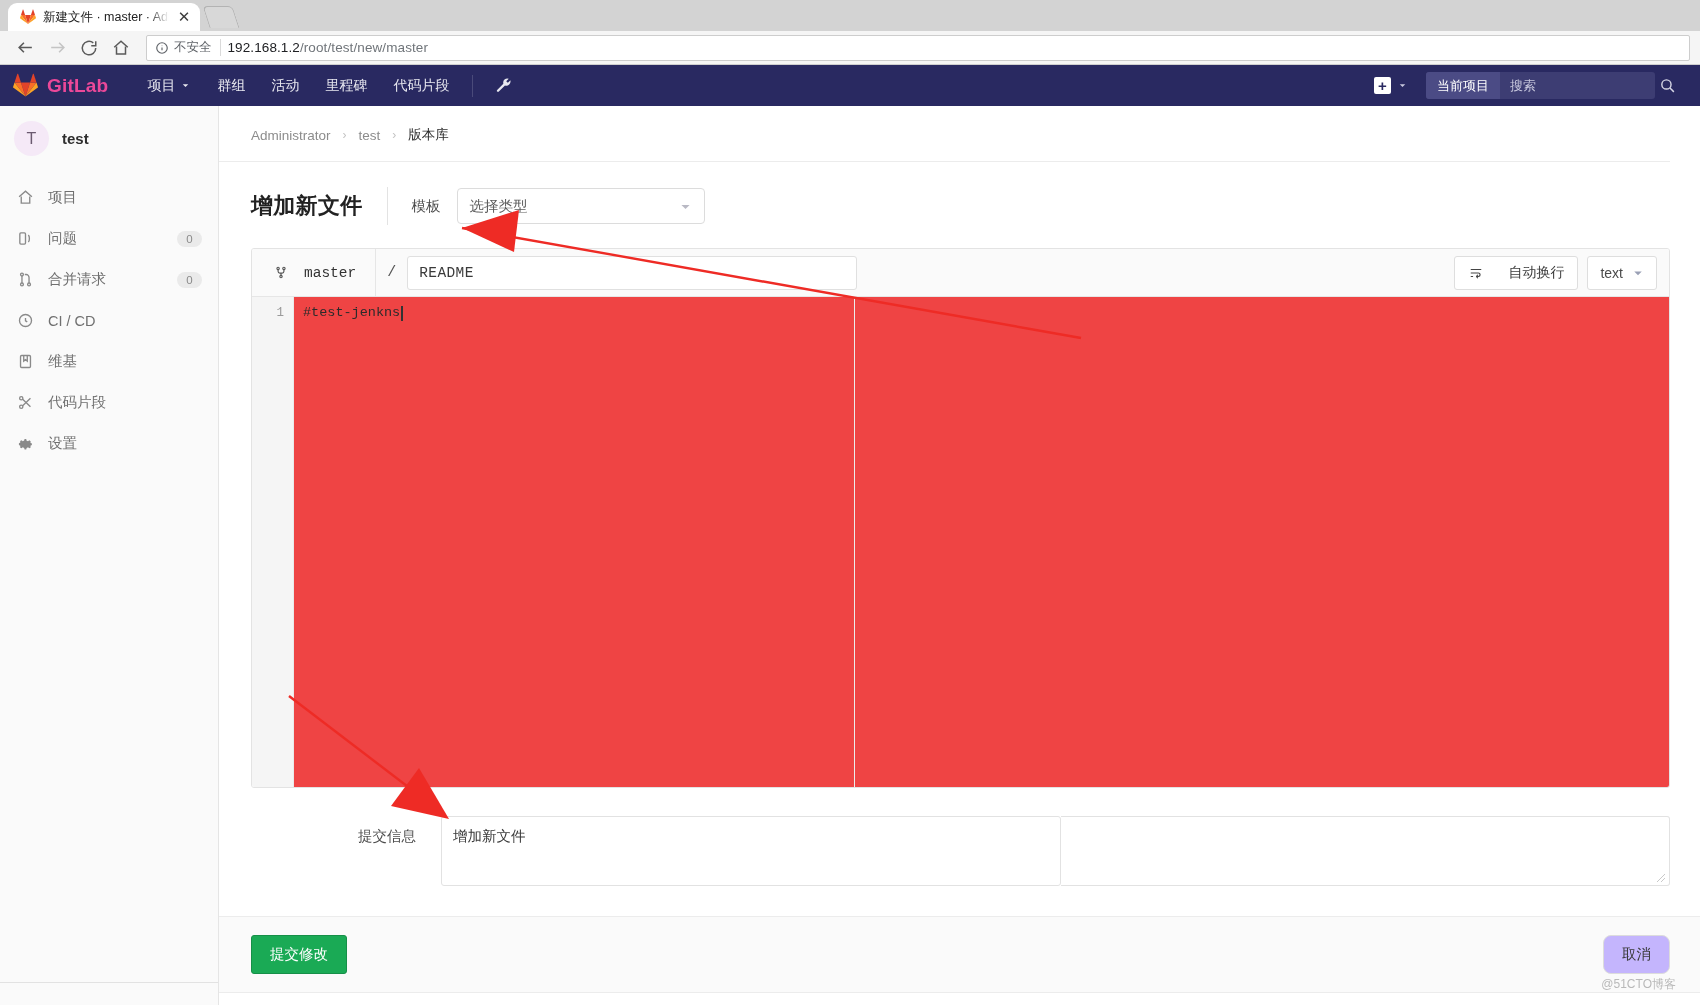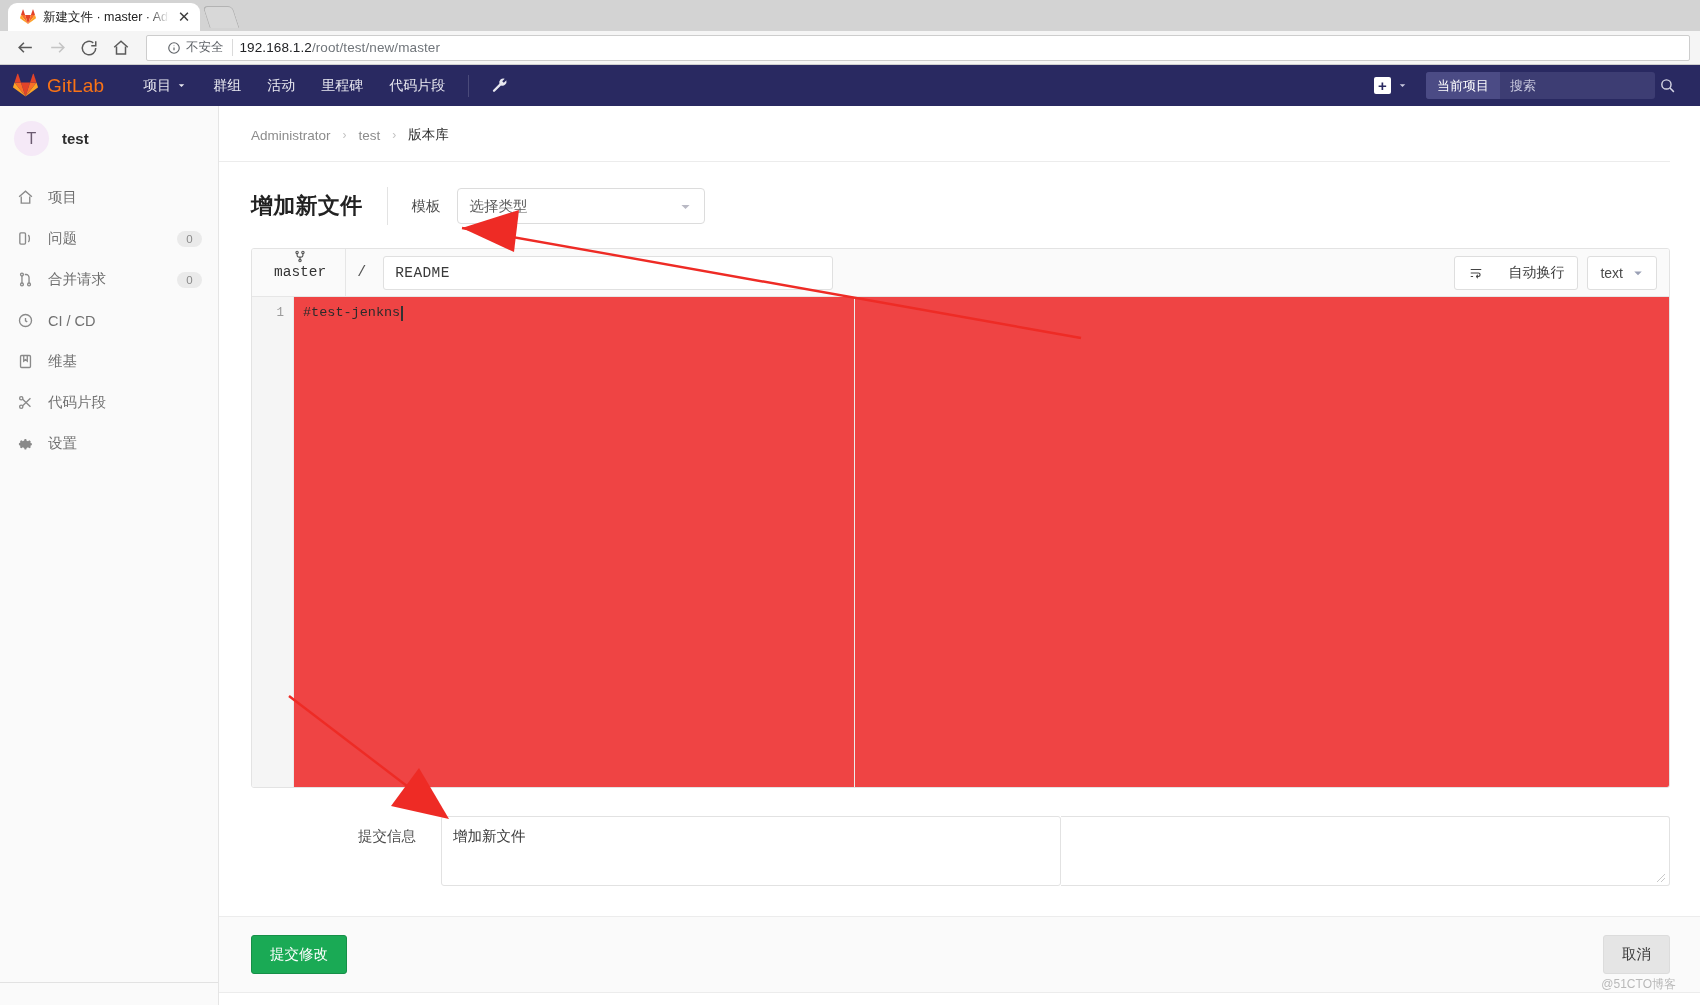--- a/index.html
+++ b/index.html
@@ -77,21 +77,21 @@
   .nav-btn.disabled { color: #c4c4c4; }
   .omnibox {
     flex: 1;
     height: 26px;
     margin-left: 8px;
     background: #ffffff;
     border: 1px solid #cdcdcd;
     border-radius: 2px;
     display: flex;
     align-items: center;
-    padding: 0 20px;
+    padding: 0 8px;
     gap: 7px;
     font-size: 13.5px;
   }
   .omni-insecure {
     display: flex; align-items: center; gap: 5px;
     color: #5f6368;
     font-size: 12.5px;
     padding-right: 8px;
     border-right: 1px solid #dadada;
     height: 17px;
@@ -102,21 +102,21 @@
   
   .gl-navbar {
     height: 41px;
     background: #292961;
     display: flex;
     align-items: center;
     padding: 0 12px 0 13px;
     color: #fff;
   }
   .gl-logo-wrap { display: flex; align-items: center; gap: 9px; margin-right: 26px; }
-  .gl-logo-text { font-size: 19px; font-weight: 400; letter-spacing: .2px; color:#f97316; }
+  .gl-logo-text { font-size: 19px; font-weight: 700; letter-spacing: .2px; color:#ec4899; }
   .gl-nav-links { display: flex; align-items: center; gap: 0px; }
   .gl-nav-link {
     font-size: 14px;
     color: #e8e8f0;
     padding: 11px 13px;
     display: flex; align-items: center; gap: 5px;
     cursor: pointer;
     white-space: nowrap;
   }
   .gl-nav-sep { width: 1px; height: 22px; background: #4a4a7a; margin: 0 10px; }
@@ -253,40 +253,38 @@
     overflow: hidden;
   }
   .editor-topbar {
     height: 48px;
     background: #fafafa;
     border-bottom: 1px solid #e6e6e6;
     display: flex; align-items: center;
     padding: 0 12px 0 0;
   }
   .branch-chip {
-    display: flex; align-items: center; gap: 0;
+    display: flex; align-items: center; gap: 16px;
     padding: 0 19px 0 22px;
     font-family: "Liberation Mono", monospace;
     font-size: 14.5px;
     color: #333;
     height: 100%;
-    flex-direction: column;
   }
   .slash-box {
     width: 32px;
     display:flex; align-items:center; justify-content:center;
     font-family: "Liberation Mono", monospace;
     font-size: 15px; color: #555;
     border-left: 1px solid #e6e6e6;
     height: 100%;
   }
   .filename-input {
     flex: 0 0 450px;
     height: 34px;
-    margin-left: 6px;
     background: #fff;
     border: 1px solid #e0e0e0;
     border-radius: 3px;
     display: flex; align-items: center;
     padding: 0 11px;
     font-family: "Liberation Mono", monospace;
     font-size: 14.5px;
     color: #3a3a3a;
     letter-spacing: .4px;
     cursor: text;
@@ -417,24 +415,24 @@
     background: #1aaa55;
     color: #fff;
     border: 1px solid #168f48;
     border-radius: 3px;
     font-size: 14.5px;
     padding: 9px 18px;
     cursor: pointer;
   }
   .btn-cancel {
     margin-left: auto;
-    background: #e5e5e5;
+    background: #c4b5fd;
     color: #3a3a3a;
     border: 1px solid #dcdcdc;
-    border-radius: 3px;
+    border-radius: 8px;
     font-size: 14.5px;
     padding: 9px 18px;
     cursor: pointer;
   }
 
   .watermark {
     position: absolute;
     right: 24px; bottom: 12px;
     font-size: 12px;
     color: #b9b9b9;

